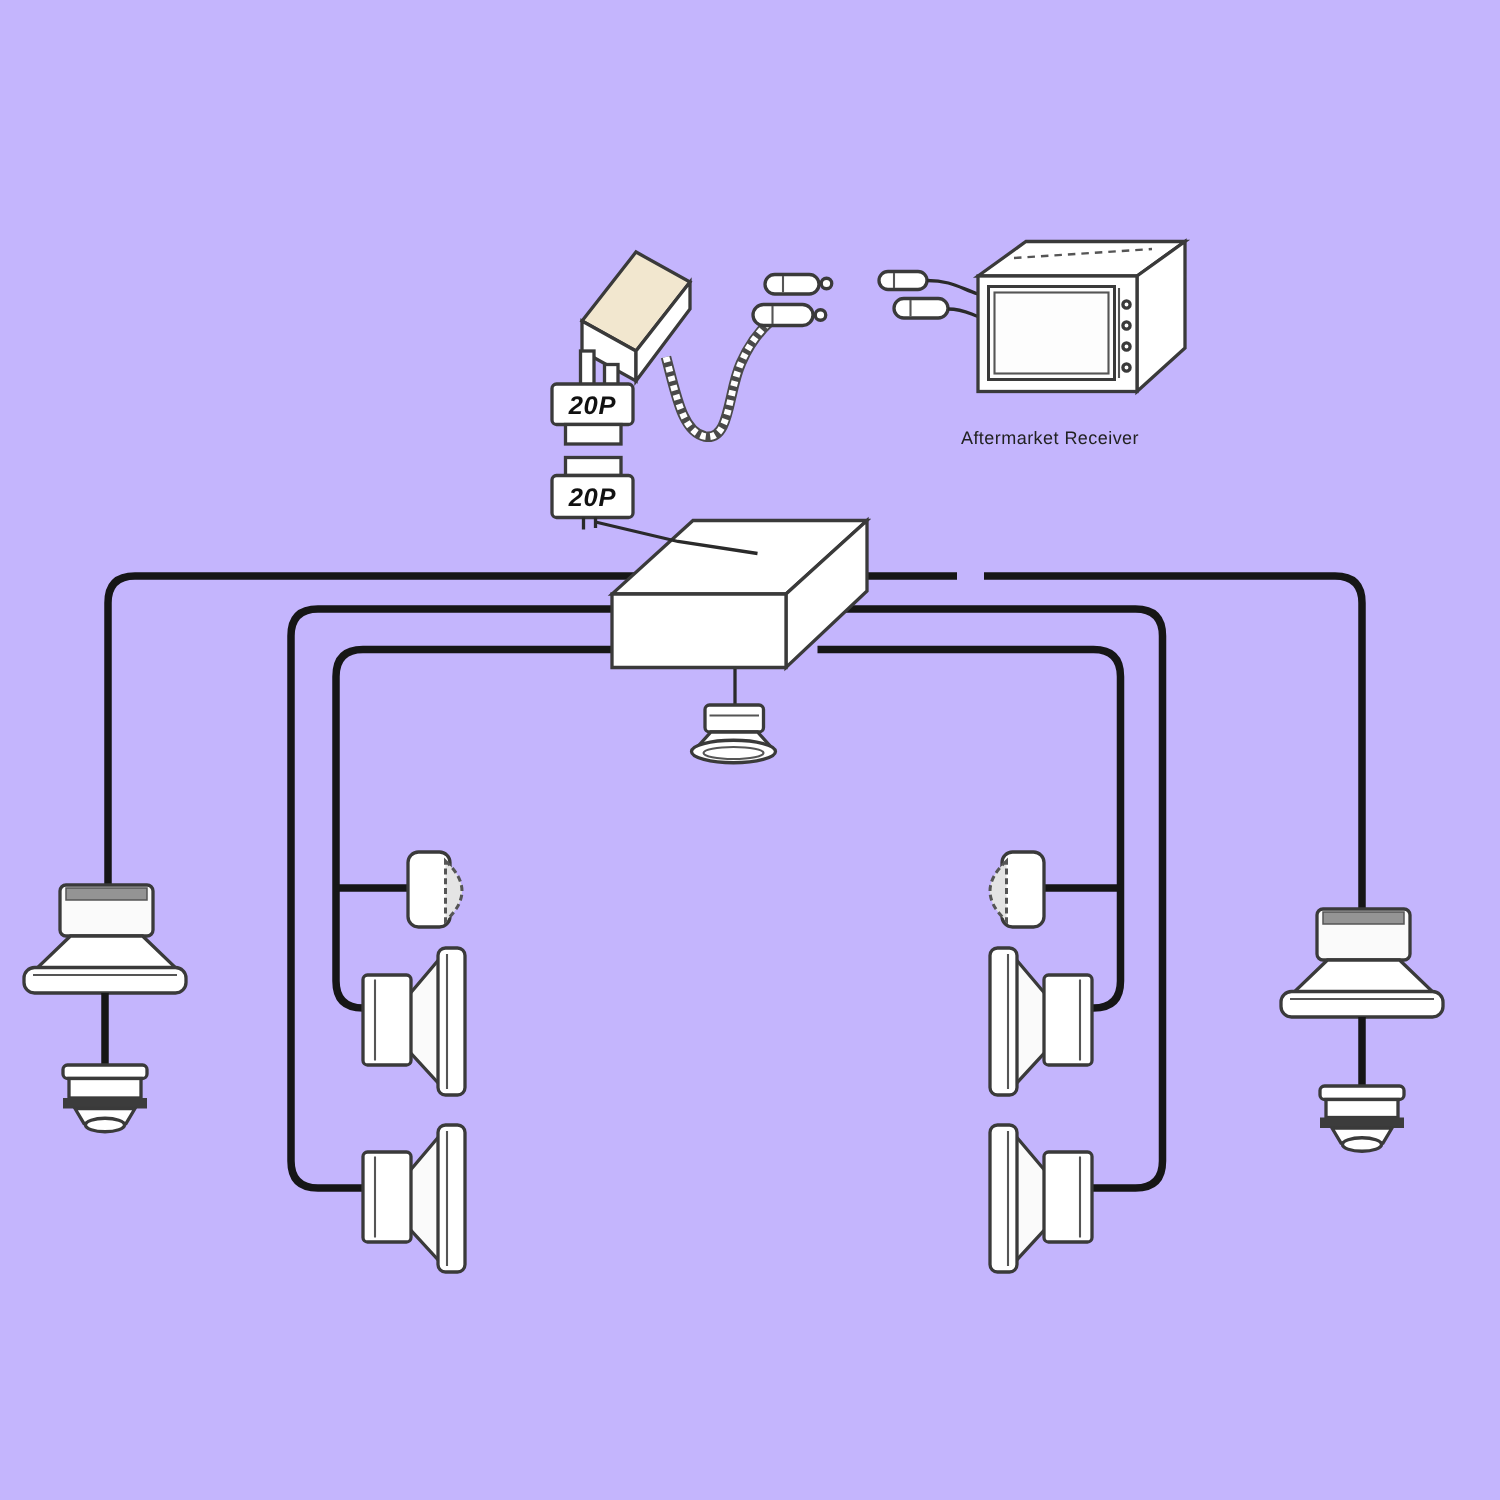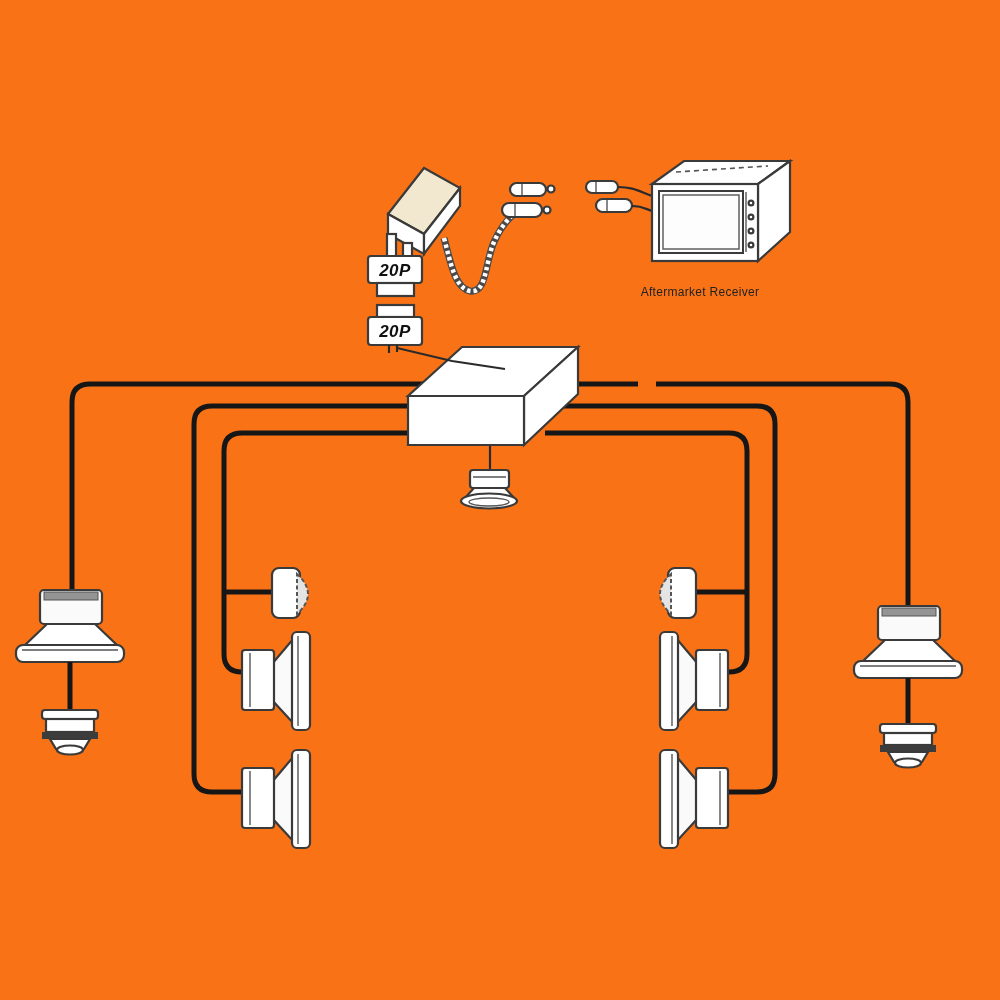--- a/index.html
+++ b/index.html
@@ -1,17 +1,17 @@
 <!DOCTYPE html>
 <html><head>
 <meta charset="utf-8">
 <style>
   html,body{margin:0;padding:0;background:#fff;}
   .canvas{
-    width:1000px;height:1000px;position:relative;background:#f97316;overflow:hidden;
+    width:1000px;height:1000px;position:relative;background:#c4b5fd;overflow:hidden;
     font-family:"Liberation Sans", sans-serif;
   }
   svg{display:block;filter:blur(.4px);}
   .wire{fill:none;stroke:#161616;stroke-width:5;}
   .thin{fill:none;stroke:#2a2a2a;stroke-width:2.2;}
   .shape{fill:#ffffff;stroke:#3a3a3a;stroke-width:2.2;}
   .shape-lt{fill:#fafafa;stroke:#3a3a3a;stroke-width:2.2;}
   .edge{fill:none;stroke:#555;stroke-width:1.4;}
   .pin-label{font:italic bold 17px "Liberation Sans",sans-serif;fill:#111;letter-spacing:.5px;text-anchor:middle;}
   .caption{font:12px "Liberation Sans",sans-serif;fill:#222;letter-spacing:.3px;text-anchor:middle;}

